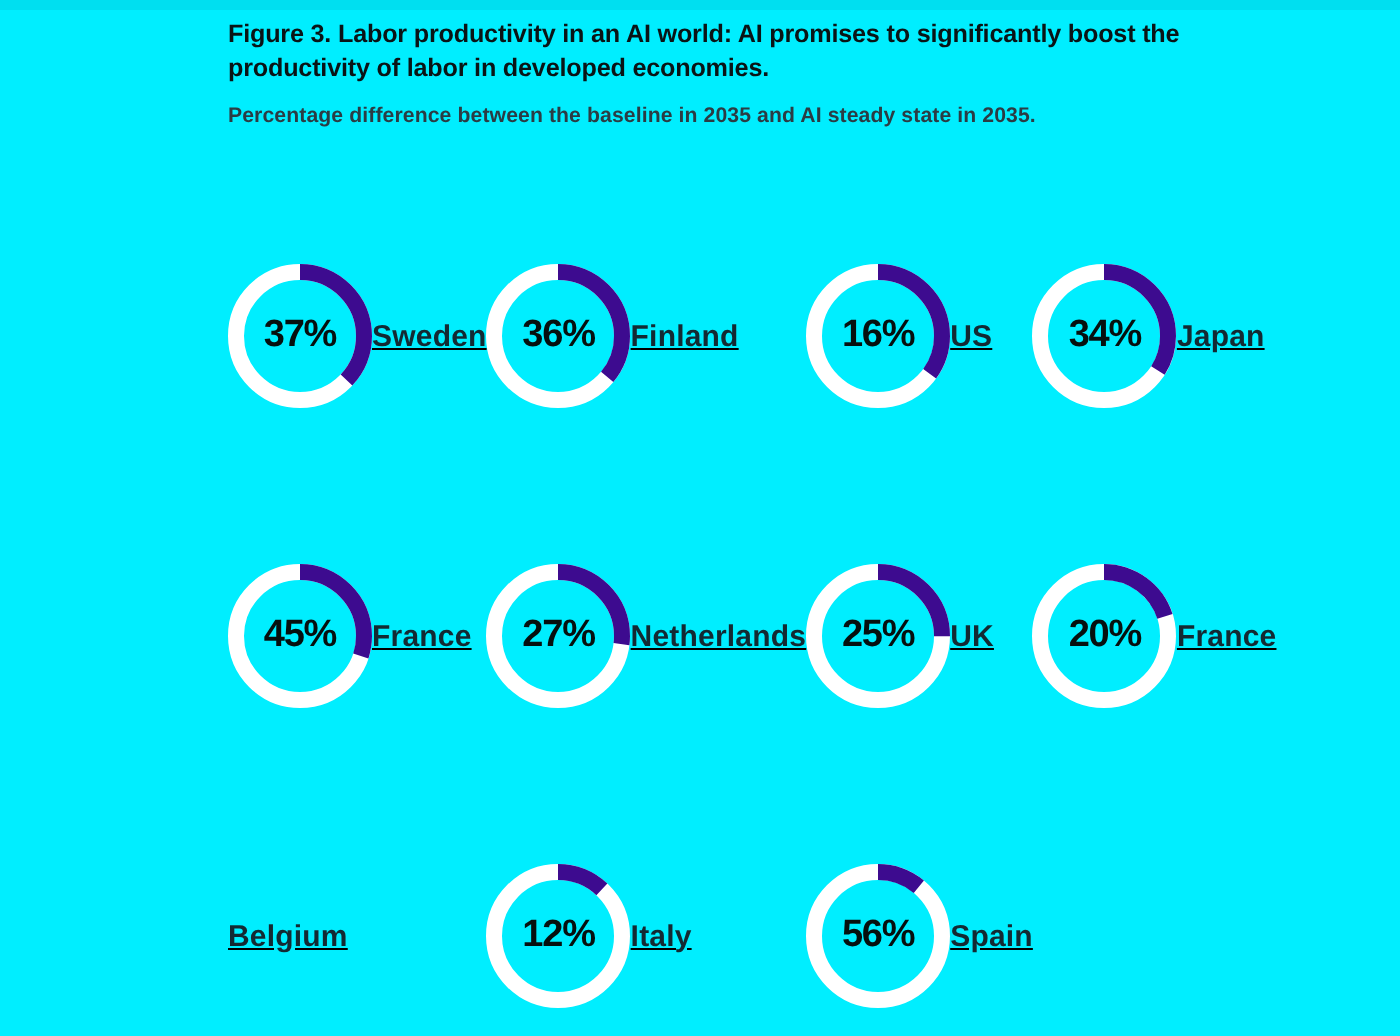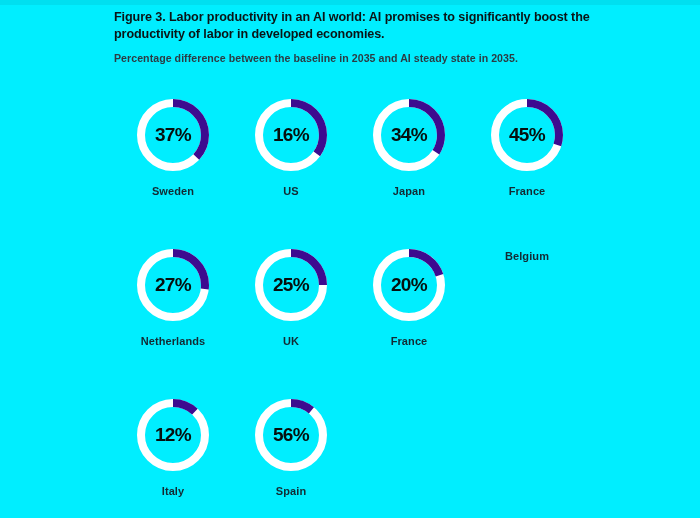--- a/index.html
+++ b/index.html
@@ -56,23 +56,24 @@
     top: 86px;
     width: 472px;
     display: grid;
     grid-template-columns: repeat(4, 1fr);
     grid-auto-rows: 150px;
     row-gap: 0px;
     column-gap: 0px;
   }
   .cell {
     display: flex;
-    flex-direction: column;
+    flex-direction: row;
     align-items: center;
     justify-content: flex-start;
+    text-decoration: underline;
   }
   .donut {
     position: relative;
     width: 72px;
     height: 72px;
     margin-top: 13px;
   }
   .donut svg {
     display: block;
     width: 72px;
@@ -95,21 +96,21 @@
     display: flex;
     align-items: center;
     justify-content: center;
     font-size: 19px;
     font-weight: bold;
     color: #06100f;
     letter-spacing: -0.6px;
   }
   .cell-label {
     margin-top: 14px;
-    font-size: 11px;
+    font-size: 15px;
     font-weight: bold;
     color: #132a33;
     letter-spacing: 0.1px;
     text-align: center;
     white-space: nowrap;
   }
 </style>
 </head>
 <body>
 
@@ -130,20 +131,30 @@
             <circle class="donut-arc" cx="36" cy="36" r="32" stroke-dasharray="74.39 126.67"></circle>
           </svg>
           <div class="donut-value">37%</div>
         </div>
         <div class="cell-label">Sweden</div>
       </div>
       <div class="cell">
         <div class="donut">
           <svg viewBox="0 0 72 72">
             <circle class="donut-track" cx="36" cy="36" r="32"></circle>
+            <circle class="donut-arc" cx="36" cy="36" r="32" stroke-dasharray="72.38 128.68"></circle>
+          </svg>
+          <div class="donut-value">36%</div>
+        </div>
+        <div class="cell-label">Finland</div>
+      </div>
+      <div class="cell">
+        <div class="donut">
+          <svg viewBox="0 0 72 72">
+            <circle class="donut-track" cx="36" cy="36" r="32"></circle>
             <circle class="donut-arc" cx="36" cy="36" r="32" stroke-dasharray="70.37 130.69"></circle>
           </svg>
           <div class="donut-value">16%</div>
         </div>
         <div class="cell-label">US</div>
       </div>
       <div class="cell">
         <div class="donut">
           <svg viewBox="0 0 72 72">
             <circle class="donut-track" cx="36" cy="36" r="32"></circle>

